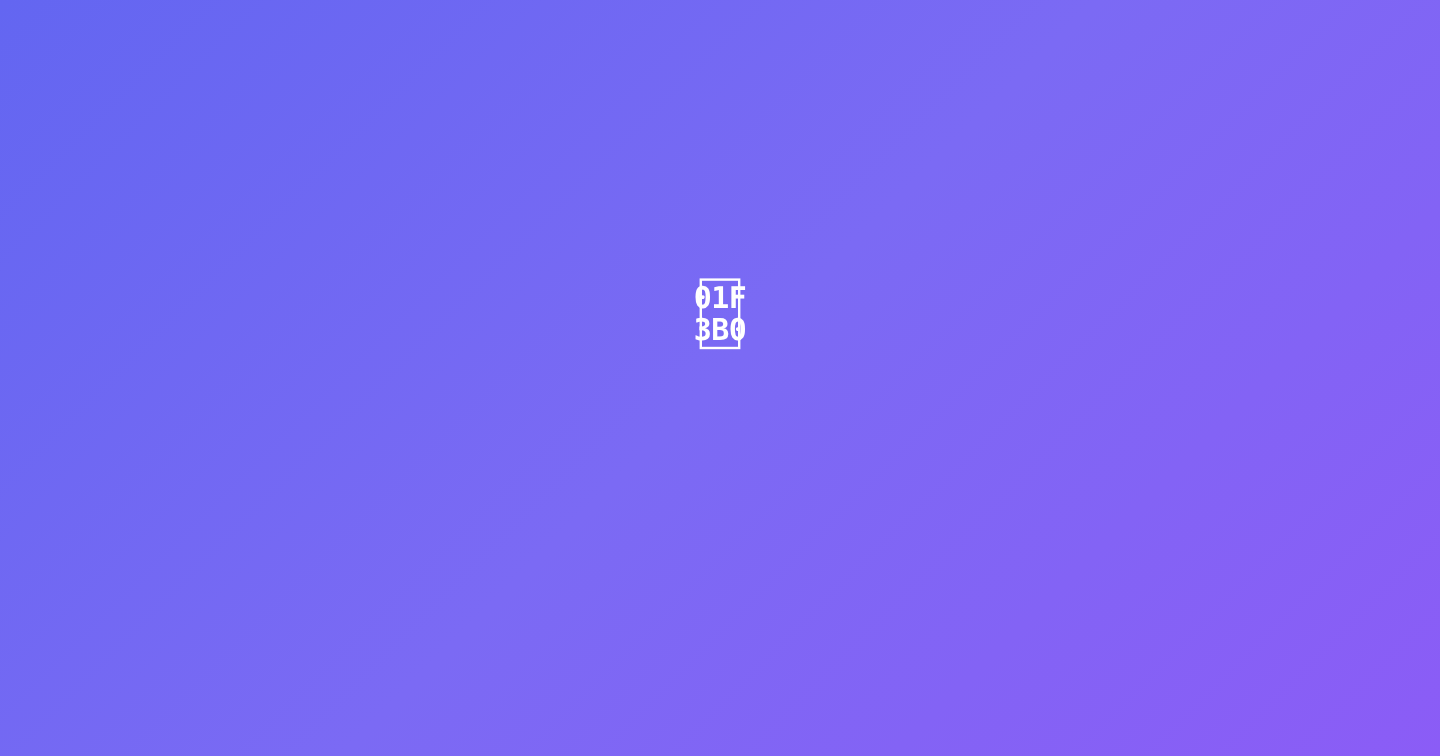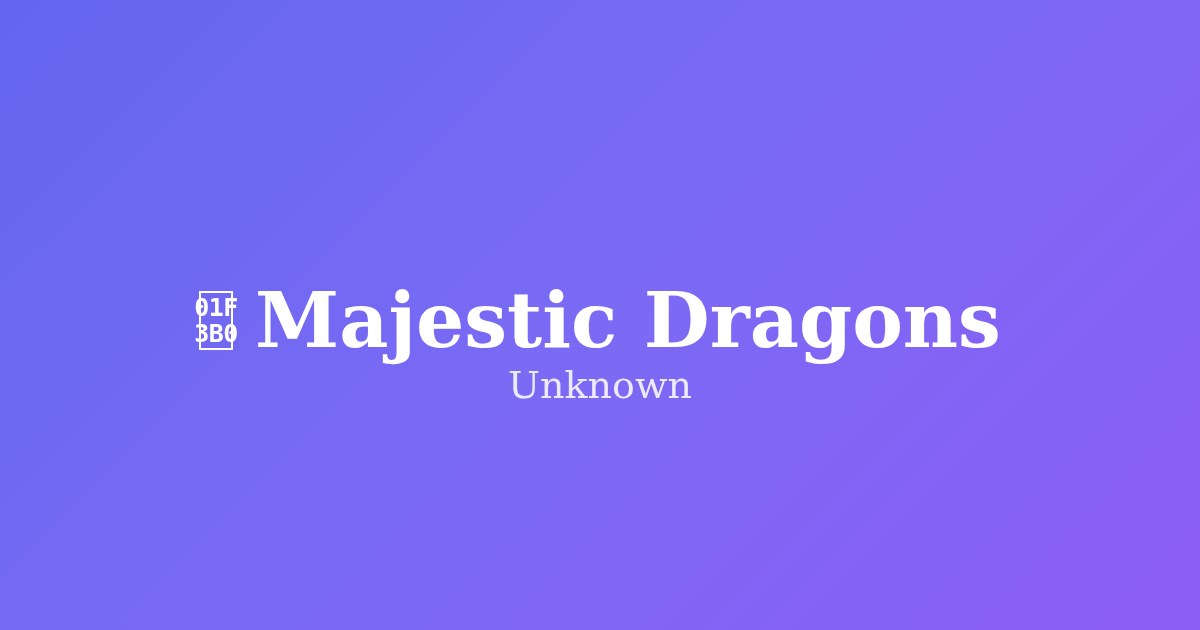--- a/index.html
+++ b/index.html
@@ -114,20 +114,18 @@
 
 <div id="og-card">
 
   <div class="title-row">
 
     <span class="hexbox">
       <span class="hexbox-row">01F</span>
       <span class="hexbox-row">3B0</span>
     </span>
 
-    <h1 class="game-title">Majestic Dragons</h1>
 
   </div>
 
-  <div class="provider">Unknown</div>
 
 
 </div>
 
 </body></html>

